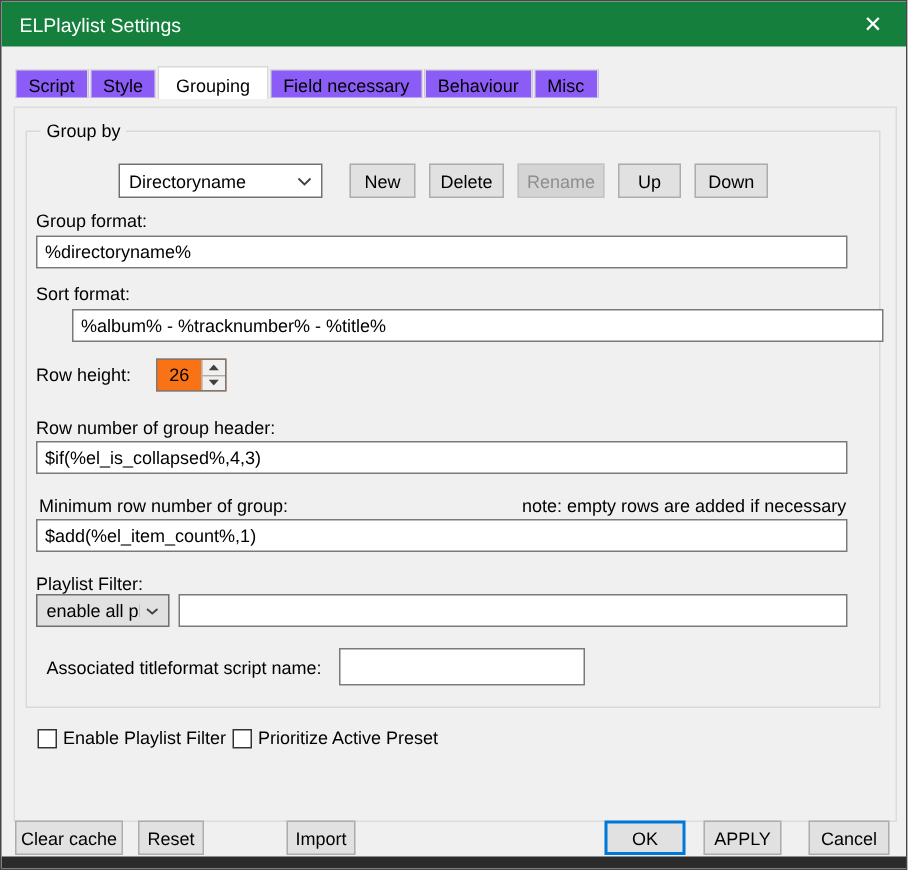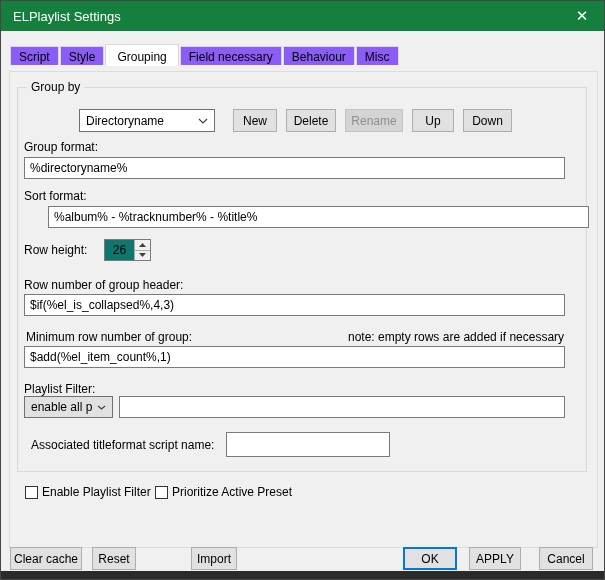--- a/index.html
+++ b/index.html
@@ -72,21 +72,21 @@
 
   
   .tinput {
     position:absolute; height:22px; background:#ffffff; border:1px solid #7a7a7a;
     font-size:12px; padding:0 5px; font-family:"Liberation Sans","DejaVu Sans",sans-serif;
     color:#000; outline:none;
   }
 
   
   .spinner {
-    position:absolute; width:47px; height:22px; background:#0f766e;
+    position:absolute; width:47px; height:22px; background:#f97316;
     border:1px solid #7a7a7a; display:flex;text-align:center;
   }
   .spinner .spin-value { flex:1; display:flex; align-items:center; justify-content:center; font-size:12px; }
   .spin-buttons { width:16px; border-left:1px solid #adadad; display:flex; flex-direction:column; }
   .spin-up, .spin-down { flex:1; background:#f0f0f0; display:flex; align-items:center; justify-content:center; }
   .spin-up { border-bottom:1px solid #adadad; }
 
   
   .check-row-item { position:absolute; display:flex; align-items:center; }
   .checkbox-box { width:13px; height:13px; background:#ffffff; border:1px solid #333333; margin-right:4px; flex:none; }

